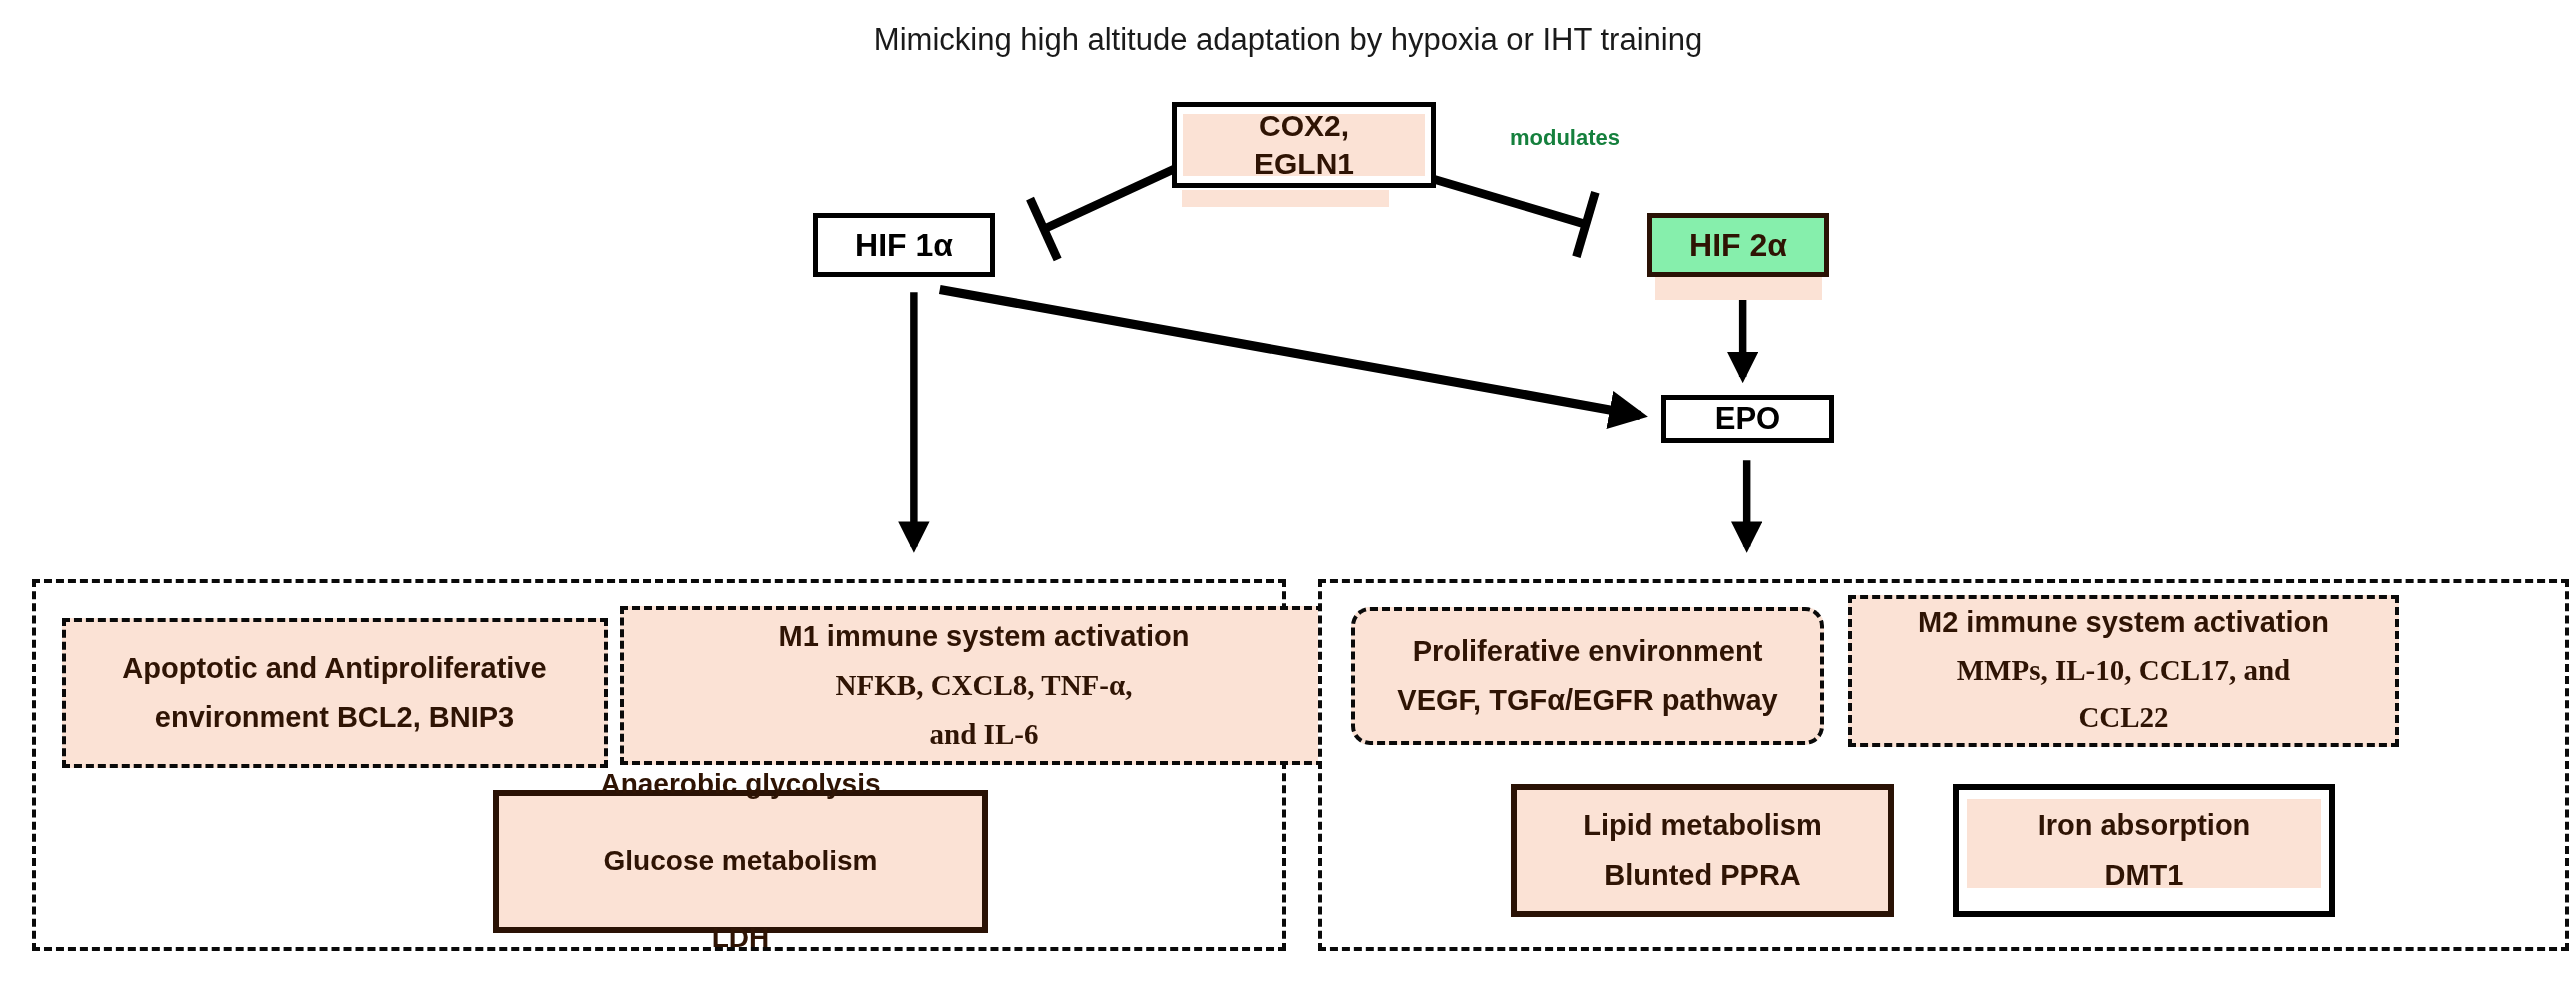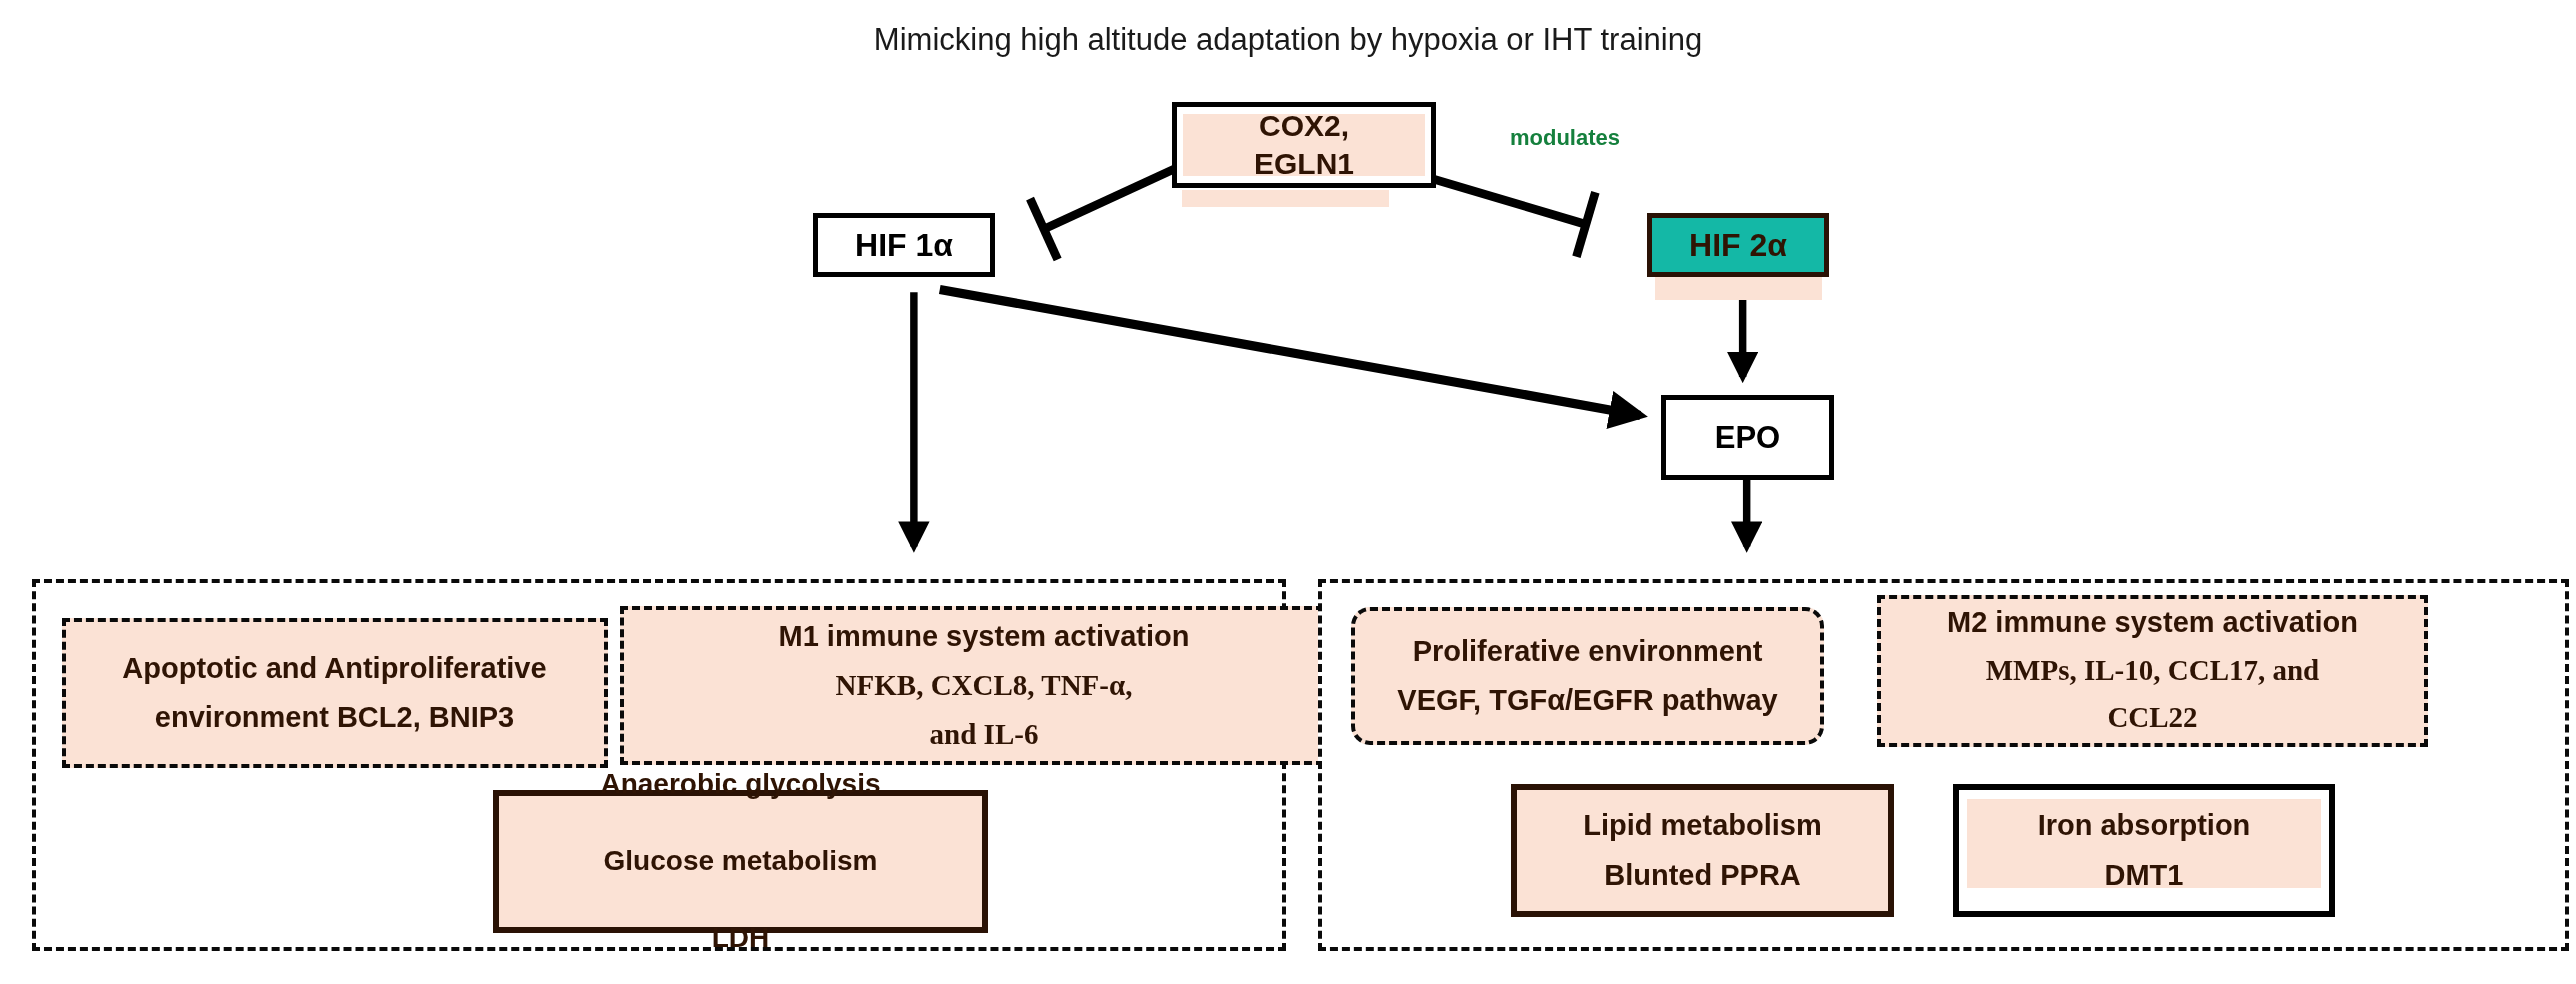--- a/index.html
+++ b/index.html
@@ -24,23 +24,23 @@
     text-align:center;font-weight:bold;box-sizing:border-box;
   }
   .node .lines{position:relative;z-index:2;}
   .inner-pink{position:absolute;left:5.8px;right:5.8px;top:7px;bottom:7px;background:#fbe2d5;z-index:1;}
   .pink-strip{position:absolute;background:#fbe2d5;z-index:0;}
 
   .cox2{left:1172px;top:102px;width:264px;height:86px;border:5.2px solid #000;background:#fff;
         font-size:30px;line-height:1.28;color:#2f1404;}
   .hif1a{left:813px;top:213px;width:182px;height:64px;border:5.2px solid #000;background:#fff;
         font-size:32px;color:#000;}
-  .hif2a{left:1647px;top:213px;width:182px;height:64px;border:5.8px solid #2a1205;background:#14b8a6;
+  .hif2a{left:1647px;top:213px;width:182px;height:64px;border:5.8px solid #2a1205;background:#86efac;
         font-size:32px;color:#2f1404;}
-  .epo{left:1661px;top:395px;width:173px;height:85px;border:5.2px solid #000;background:#fff;
+  .epo{left:1661px;top:395px;width:173px;height:48px;border:5.2px solid #000;background:#fff;
         font-size:31px;color:#000;}
   .modulates{
     position:absolute;left:1490px;top:125px;width:150px;
     font-size:22px;font-weight:bold;color:#15803d;text-align:center;
   }
 
   
   .group{position:absolute;border:4.6px dashed #0a0a0a;box-sizing:border-box;background:#fff;}
   .group-left{left:32px;top:579px;width:1254px;height:372px;}
   .group-right{left:1318px;top:579px;width:1251px;height:372px;}
@@ -53,21 +53,21 @@
   .box .ln{white-space:nowrap;}
   .serif{font-family:"Liberation Serif", serif;}
   .dashed-box{border:4px dashed #0a0a0a;}
   .solid-box{border:6.3px solid #2a1205;}
 
   .apoptotic{left:11.5px;top:35px;width:546px;height:150px;margin-left:14px;}
   .m1{left:584px;top:23px;width:728px;height:159px;}
   .anaerobic{left:457px;top:207px;width:495px;height:143px;line-height:1.6;font-size:28px;gap:32px;}
 
   .proliferative{left:29px;top:24px;width:473px;height:138px;border-radius:19px;}
-  .m2{left:526px;top:11.5px;width:551px;height:152px;line-height:1.65;margin-left:29px;}
+  .m2{left:526px;top:11.5px;width:551px;height:152px;line-height:1.65;}
   .lipid{left:189px;top:201px;width:383px;height:133px;line-height:1.7;}
   .iron{left:631px;top:201px;width:382px;height:133px;border-color:#000;background:#fff;line-height:1.7;}
   .iron .inner-pink{left:8px;right:8px;top:9.2px;bottom:23px;}
   .iron .lines{position:relative;z-index:2;}
 </style>
 </head>
 <body>
 
 <div class="canvas">
 

